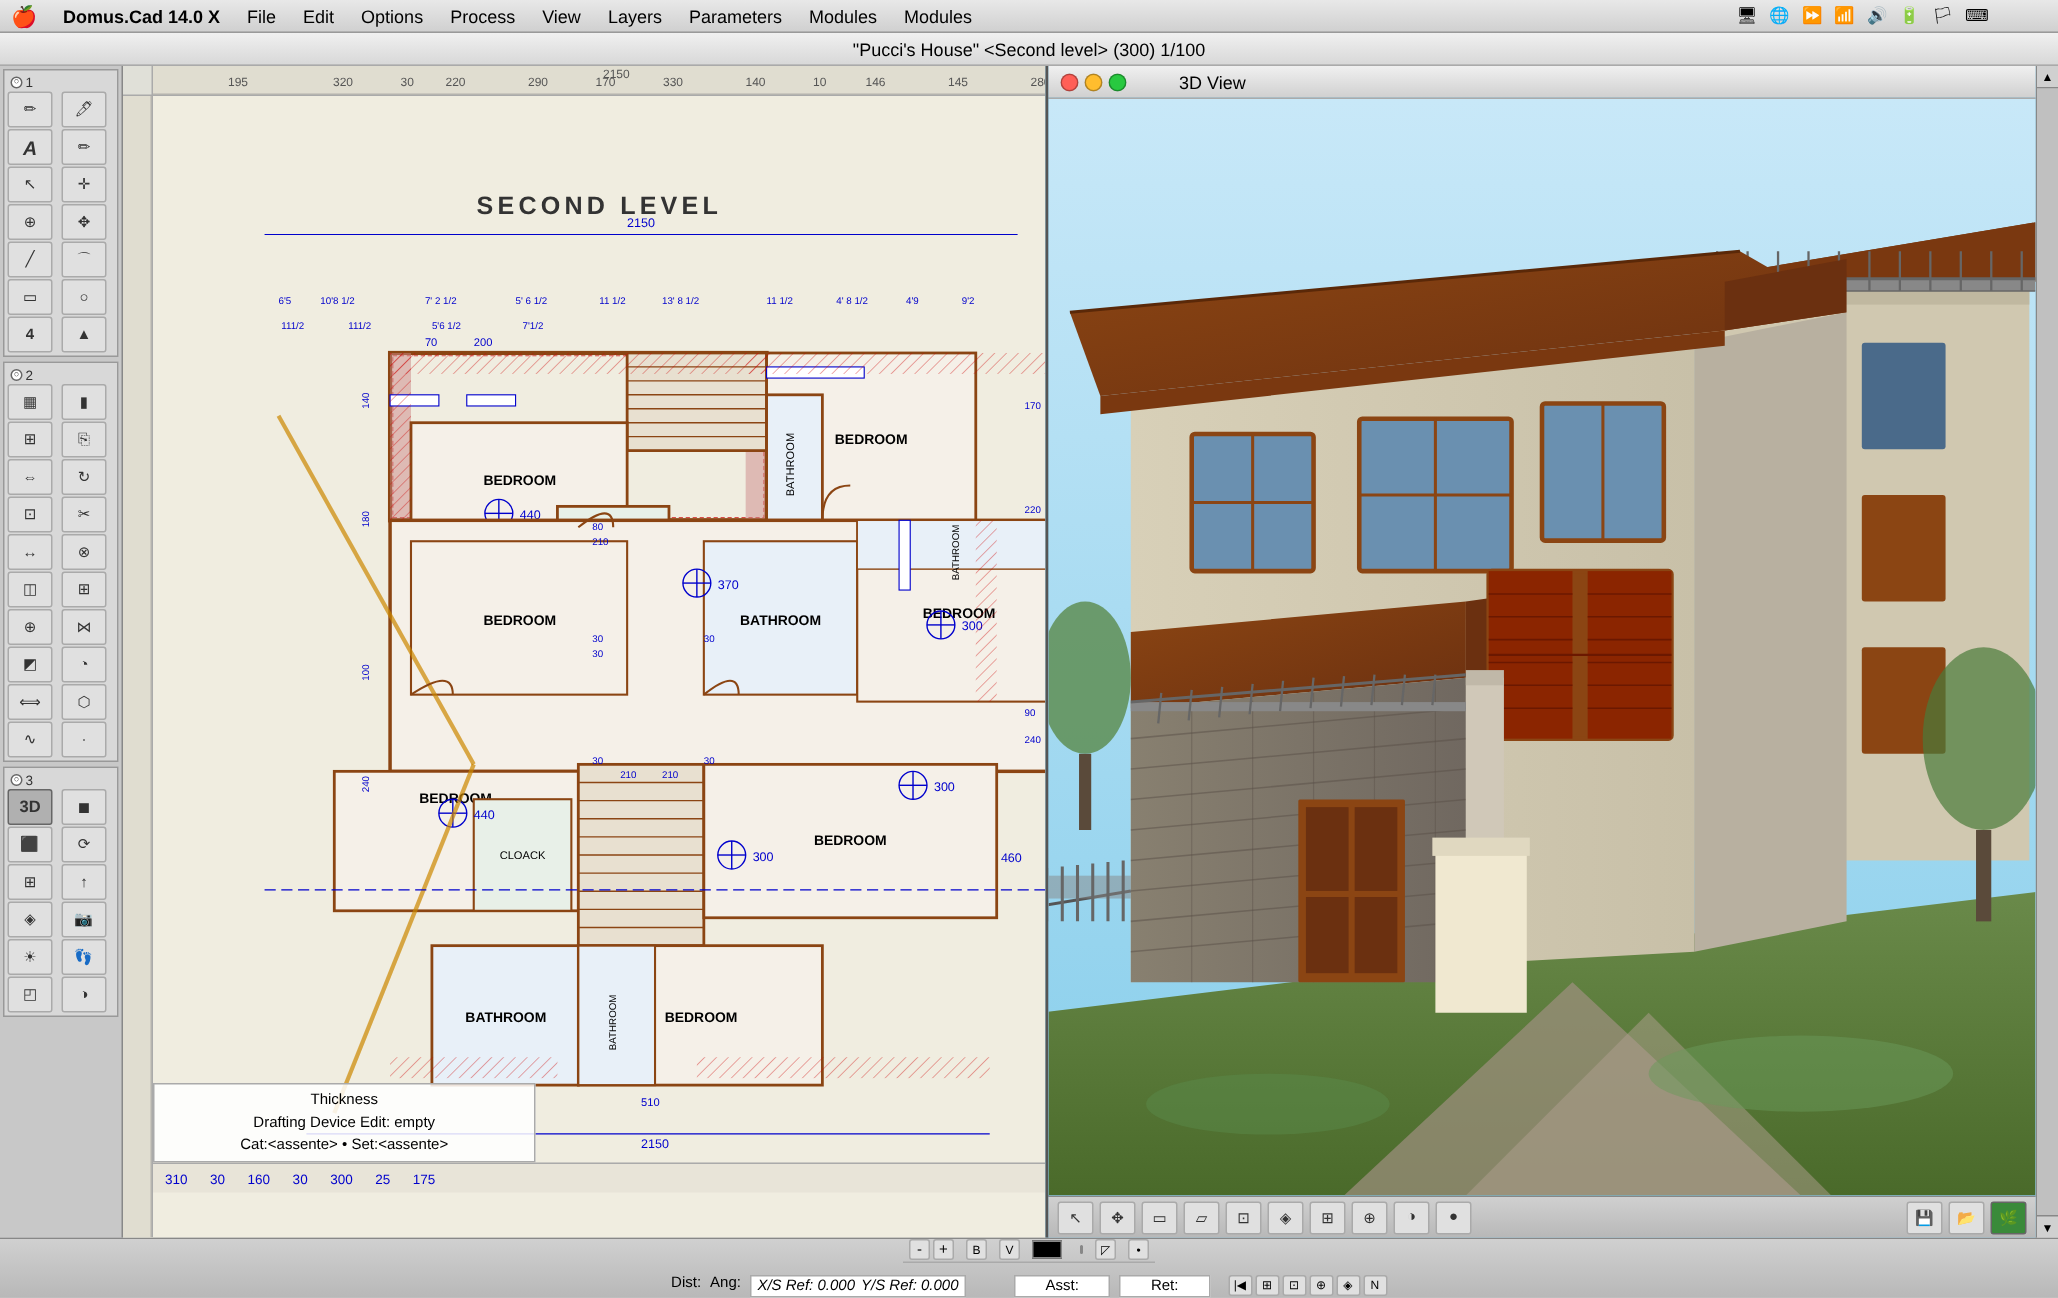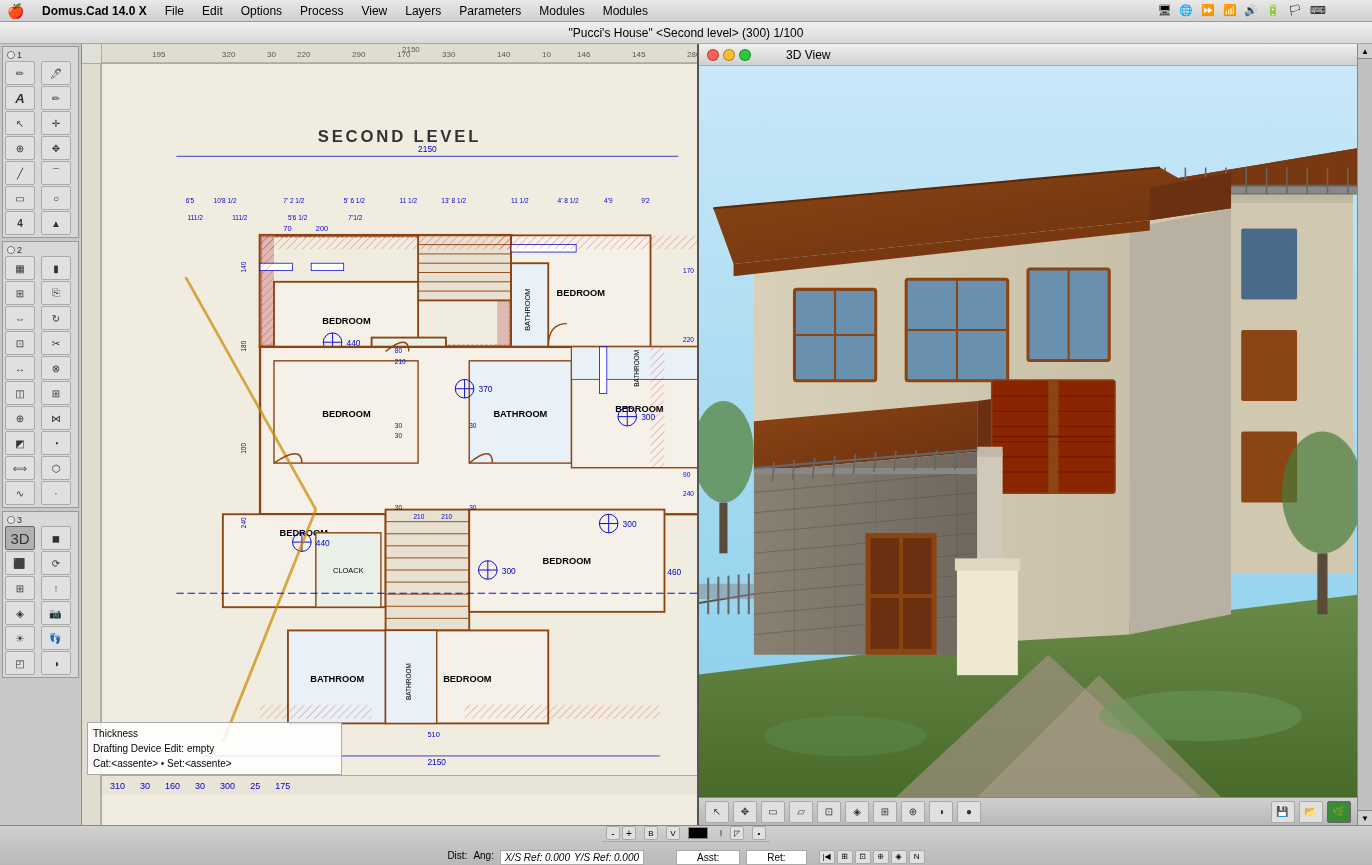--- a/index.html
+++ b/index.html
@@ -133,20 +133,21 @@
     }
     .tool-btn.active { background: #b0b0b0; border-color: #666; }
 
     
     #drawing-area {
       flex: 1;
       background: #f0ede0;
       position: relative;
       overflow: hidden;
       max-width: 670px;
+      text-align: center;
     }
 
     
     #view-3d {
       width: 660px;
       background: #87ceeb;
       border-left: 1px solid #666;
       position: relative;
       display: flex;
       flex-direction: column;
@@ -422,21 +423,21 @@
       </div>
     </div>
 
     <div class="toolbar-section">
       <div class="toolbar-section-label">
         <div class="layer-dot">○</div>
         <span>3</span>
       </div>
       <div class="tool-grid">
         <div class="tool-btn active">
-            <span style="font-size:15px; font-weight:normal;">3D</span>
+            <span style="font-size:11px; font-weight:bold;">3D</span>
           </div>
         <div class="tool-btn">
             <span>◼</span>
           </div>
         <div class="tool-btn">
             <span>⬛</span>
           </div>
         <div class="tool-btn">
             <span>⟳</span>
           </div>
@@ -695,21 +696,21 @@
 
       <rect x="170" y="135" width="15" height="120" fill="url(#hatch)"></rect>
       <rect x="170" y="135" width="270" height="15" fill="url(#hatch)"></rect>
       <rect x="425" y="135" width="115" height="15" fill="url(#hatch)"></rect>
       <rect x="540" y="135" width="110" height="15" fill="url(#hatch)"></rect>
       <rect x="590" y="255" width="15" height="130" fill="url(#hatch)"></rect>
       <rect x="170" y="640" width="120" height="15" fill="url(#hatch)"></rect>
       <rect x="390" y="640" width="210" height="15" fill="url(#hatch)"></rect>
     </svg>
 
-    <div id="info-panel" style="position:absolute; bottom:50px; left:5px; width:255px; background:rgba(255,255,255,0.85); border:1px solid #aaa; padding:3px 5px; font-size:10px; line-height:1.5;">
+    <div id="info-panel" style="position:absolute; bottom:50px; left:20px; width:255px; background:rgba(255,255,255,0.85); border:1px solid #aaa; padding:3px 5px; font-size:10px; line-height:1.5;">
       <div>Thickness</div>
       <div>Drafting Device Edit: empty</div>
       <div>
         <span>Cat:&lt;assente&gt;</span> • 
         <span>Set:&lt;assente&gt;</span>
       </div>
     </div>
 
     <div style="position:absolute; bottom:30px; left:20px; right:0; height:20px; background:#e8e4d8; border-top:1px solid #aaa; display:flex; align-items:center; padding:0 8px; font-size:9px; color:#0000cc; gap:15px;">
       <span>310</span>

